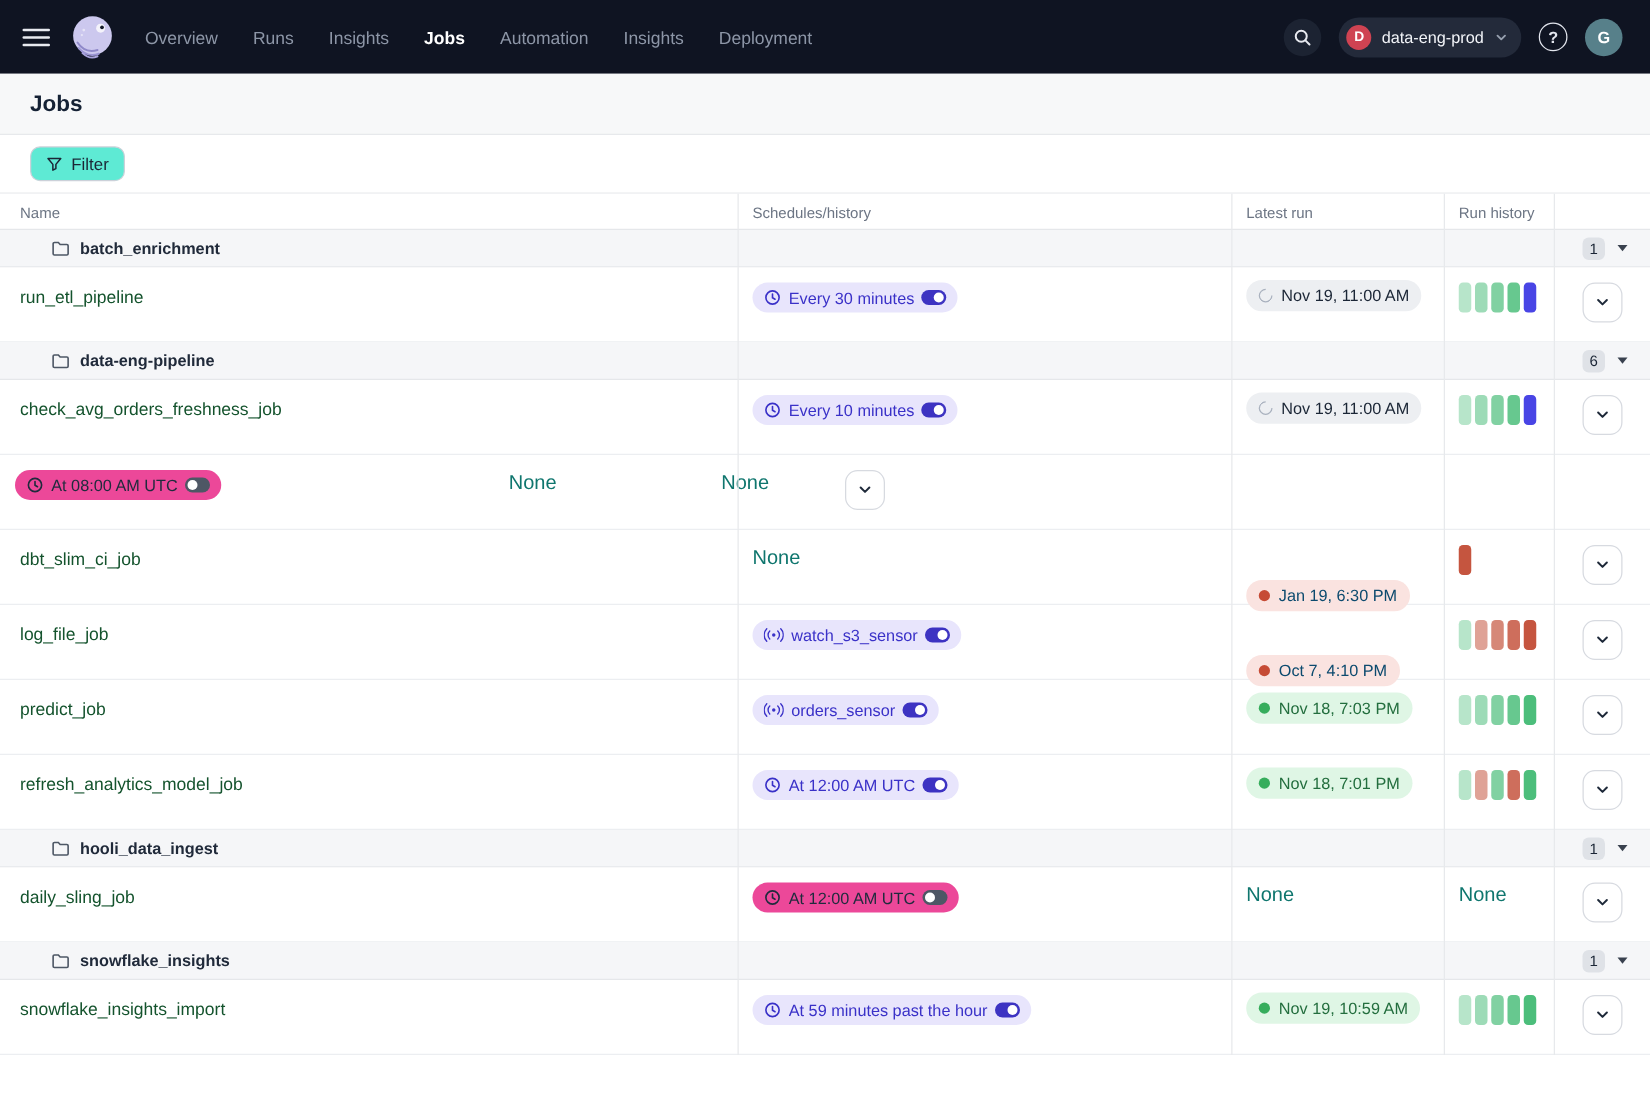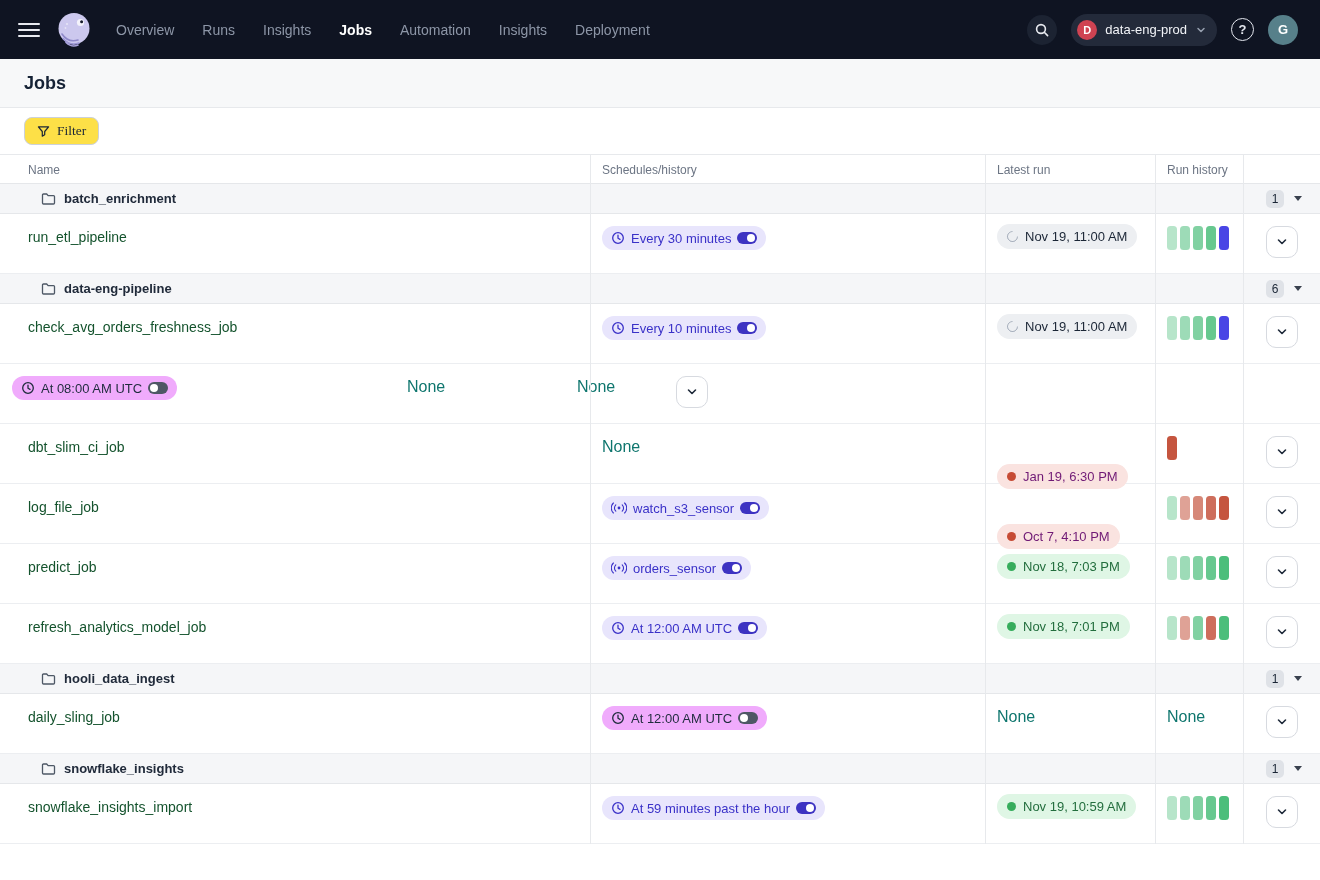--- a/index.html
+++ b/index.html
@@ -29,31 +29,31 @@
   .avatar { width:30px; height:30px; border-radius:50%; background:#57808a; color:#fff;
     font-size:13px; font-weight:600; display:flex; align-items:center; justify-content:center; cursor:pointer; }
 
   
   .page-head { height:49px; background:#f7f8f9; border-bottom:1px solid #e7e9ec;
     display:flex; align-items:center; padding:0 24px; }
   .page-title { font-size:18px; font-weight:600; color:#152235; }
   .filter-bar { height:47px; background:#fff; border-bottom:1px solid #e7e9ec;
     display:flex; align-items:center; padding:0 24px; }
   .filter-btn { height:28px; display:inline-flex; align-items:center; gap:7px;
-    border:1px solid #ccd1d9; border-radius:8px; background:#fde047; padding:0 12px;
-    font-size:13.5px; color:#1b2636; cursor:pointer; font-family:Liberation Serif, serif; }
+    border:1px solid #ccd1d9; border-radius:8px; background:#5eead4; padding:0 12px;
+    font-size:13.5px; color:#1b2636; cursor:pointer; font-family:Liberation Sans, sans-serif; }
 
   
   .table { position:relative; }
   .v-div { position:absolute; top:0; bottom:0; width:1px; background:#e7e9ec; z-index:3; pointer-events:none; }
   .v-div.d1{left:590px} .v-div.d2{left:985px} .v-div.d3{left:1155px} .v-div.d4{left:1243px}
 
   .thead { height:29px; display:flex; border-bottom:1px solid #e5e7ea; background:#fff; }
   .th { font-size:12px; color:#6c7584; padding-top:8px; }
-  .c-name{width:590px; padding-left:28px;} .c-sched{width:395px; padding-left:12px;}
+  .c-name{width:590px; padding-left:16px;} .c-sched{width:395px; padding-left:12px;}
   .c-latest{width:170px; padding-left:12px;} .c-history{width:88px; padding-left:12px;}
   .c-actions{width:77px; display:flex; justify-content:center;}
 
   .row { display:flex; background:#fff; }
   .row.job { height:60px; border-bottom:1px solid #eceef1; align-items:flex-start; }
   .row.group { height:30px; background:#f5f6f8; border-bottom:1px solid #e5e7ea;
     align-items:center; justify-content:space-between; padding:0 18px 0 24px; cursor:pointer; }
   .g-left { display:flex; align-items:center; gap:8px;margin-left:17px; }
   .g-label { font-size:13px; font-weight:700; color:#202a3a; }
   .g-right { display:flex; align-items:center; gap:10px; }
@@ -61,37 +61,37 @@
     color:#1b2636; font-size:12px; display:flex; align-items:center; justify-content:center; padding:0 4px; }
   .caret { width:0; height:0; border-left:4.5px solid transparent; border-right:4.5px solid transparent;
     border-top:5.5px solid #39414e; cursor:pointer; }
 
   .row.job .cell { padding-top:12px; }
   .job-link { font-size:14px; color:#14532d; text-decoration:none; cursor:pointer; display:inline-block; padding-top:3px; }
 
   
   .badge { display:inline-flex; align-items:center; gap:6px; height:24px; padding:0 9px;
     border-radius:12px; background:#e8e5fc; color:#3a31c8; font-size:13px; cursor:pointer; }
-  .c-sched[data-kind="schedule-off"] .badge { background:#f0abfc; color:#1f2b3d; }
+  .c-sched[data-kind="schedule-off"] .badge { background:#ec4899; color:#1f2b3d; }
   .plain { display:none; font-size:16px; color:#0f766e; }
   .c-sched[data-kind="none"] .plain,
   .c-latest[data-kind="none"] .plain,
   .c-history[data-kind="none"] .plain { display:inline-block; padding-top:2px; }
 
   .toggle { width:20px; height:12px; border-radius:6px; background:#3d33c2; position:relative; flex:0 0 auto; cursor:pointer; }
   .toggle .knob { position:absolute; top:2px; width:8px; height:8px; border-radius:50%; background:#fff; right:2px; }
   .c-sched[data-kind="schedule-off"] .toggle { background:#4e5765; }
   .c-sched[data-kind="schedule-off"] .toggle .knob { left:2px; right:auto; }
 
   
   .run-pill { display:inline-flex; align-items:center; gap:7px; height:25px; padding:0 10px;
     border-radius:13px; font-size:13px; cursor:pointer; margin-top:-2px; }
   .c-latest[data-kind="running"] .run-pill { background:#edeff2; color:#1b2636; }
   .c-latest[data-kind="success"] .run-pill { background:#dff6e5; color:#236e3e; }
-  .c-latest[data-kind="failure"] .run-pill { background:#fae3e0; color:#701a75;margin-top:28px; }
+  .c-latest[data-kind="failure"] .run-pill { background:#fae3e0; color:#0c4a6e;margin-top:28px; }
   .ring { width:11px; height:11px; border-radius:50%; border:1.5px solid #a9b1be;
     border-top-color:transparent; transform:rotate(45deg); display:none; }
   .c-latest[data-kind="running"] .ring { display:inline-block; }
   .dot { width:9px; height:9px; border-radius:50%; display:none; }
   .c-latest[data-kind="success"] .dot { display:inline-block; background:#36ad5c; }
   .c-latest[data-kind="failure"] .dot { display:inline-block; background:#c64b35; }
 
   
   .bars { display:inline-flex; gap:3px; }
   .bar { width:10px; height:24px; border-radius:3.5px; display:inline-block; cursor:pointer; }

